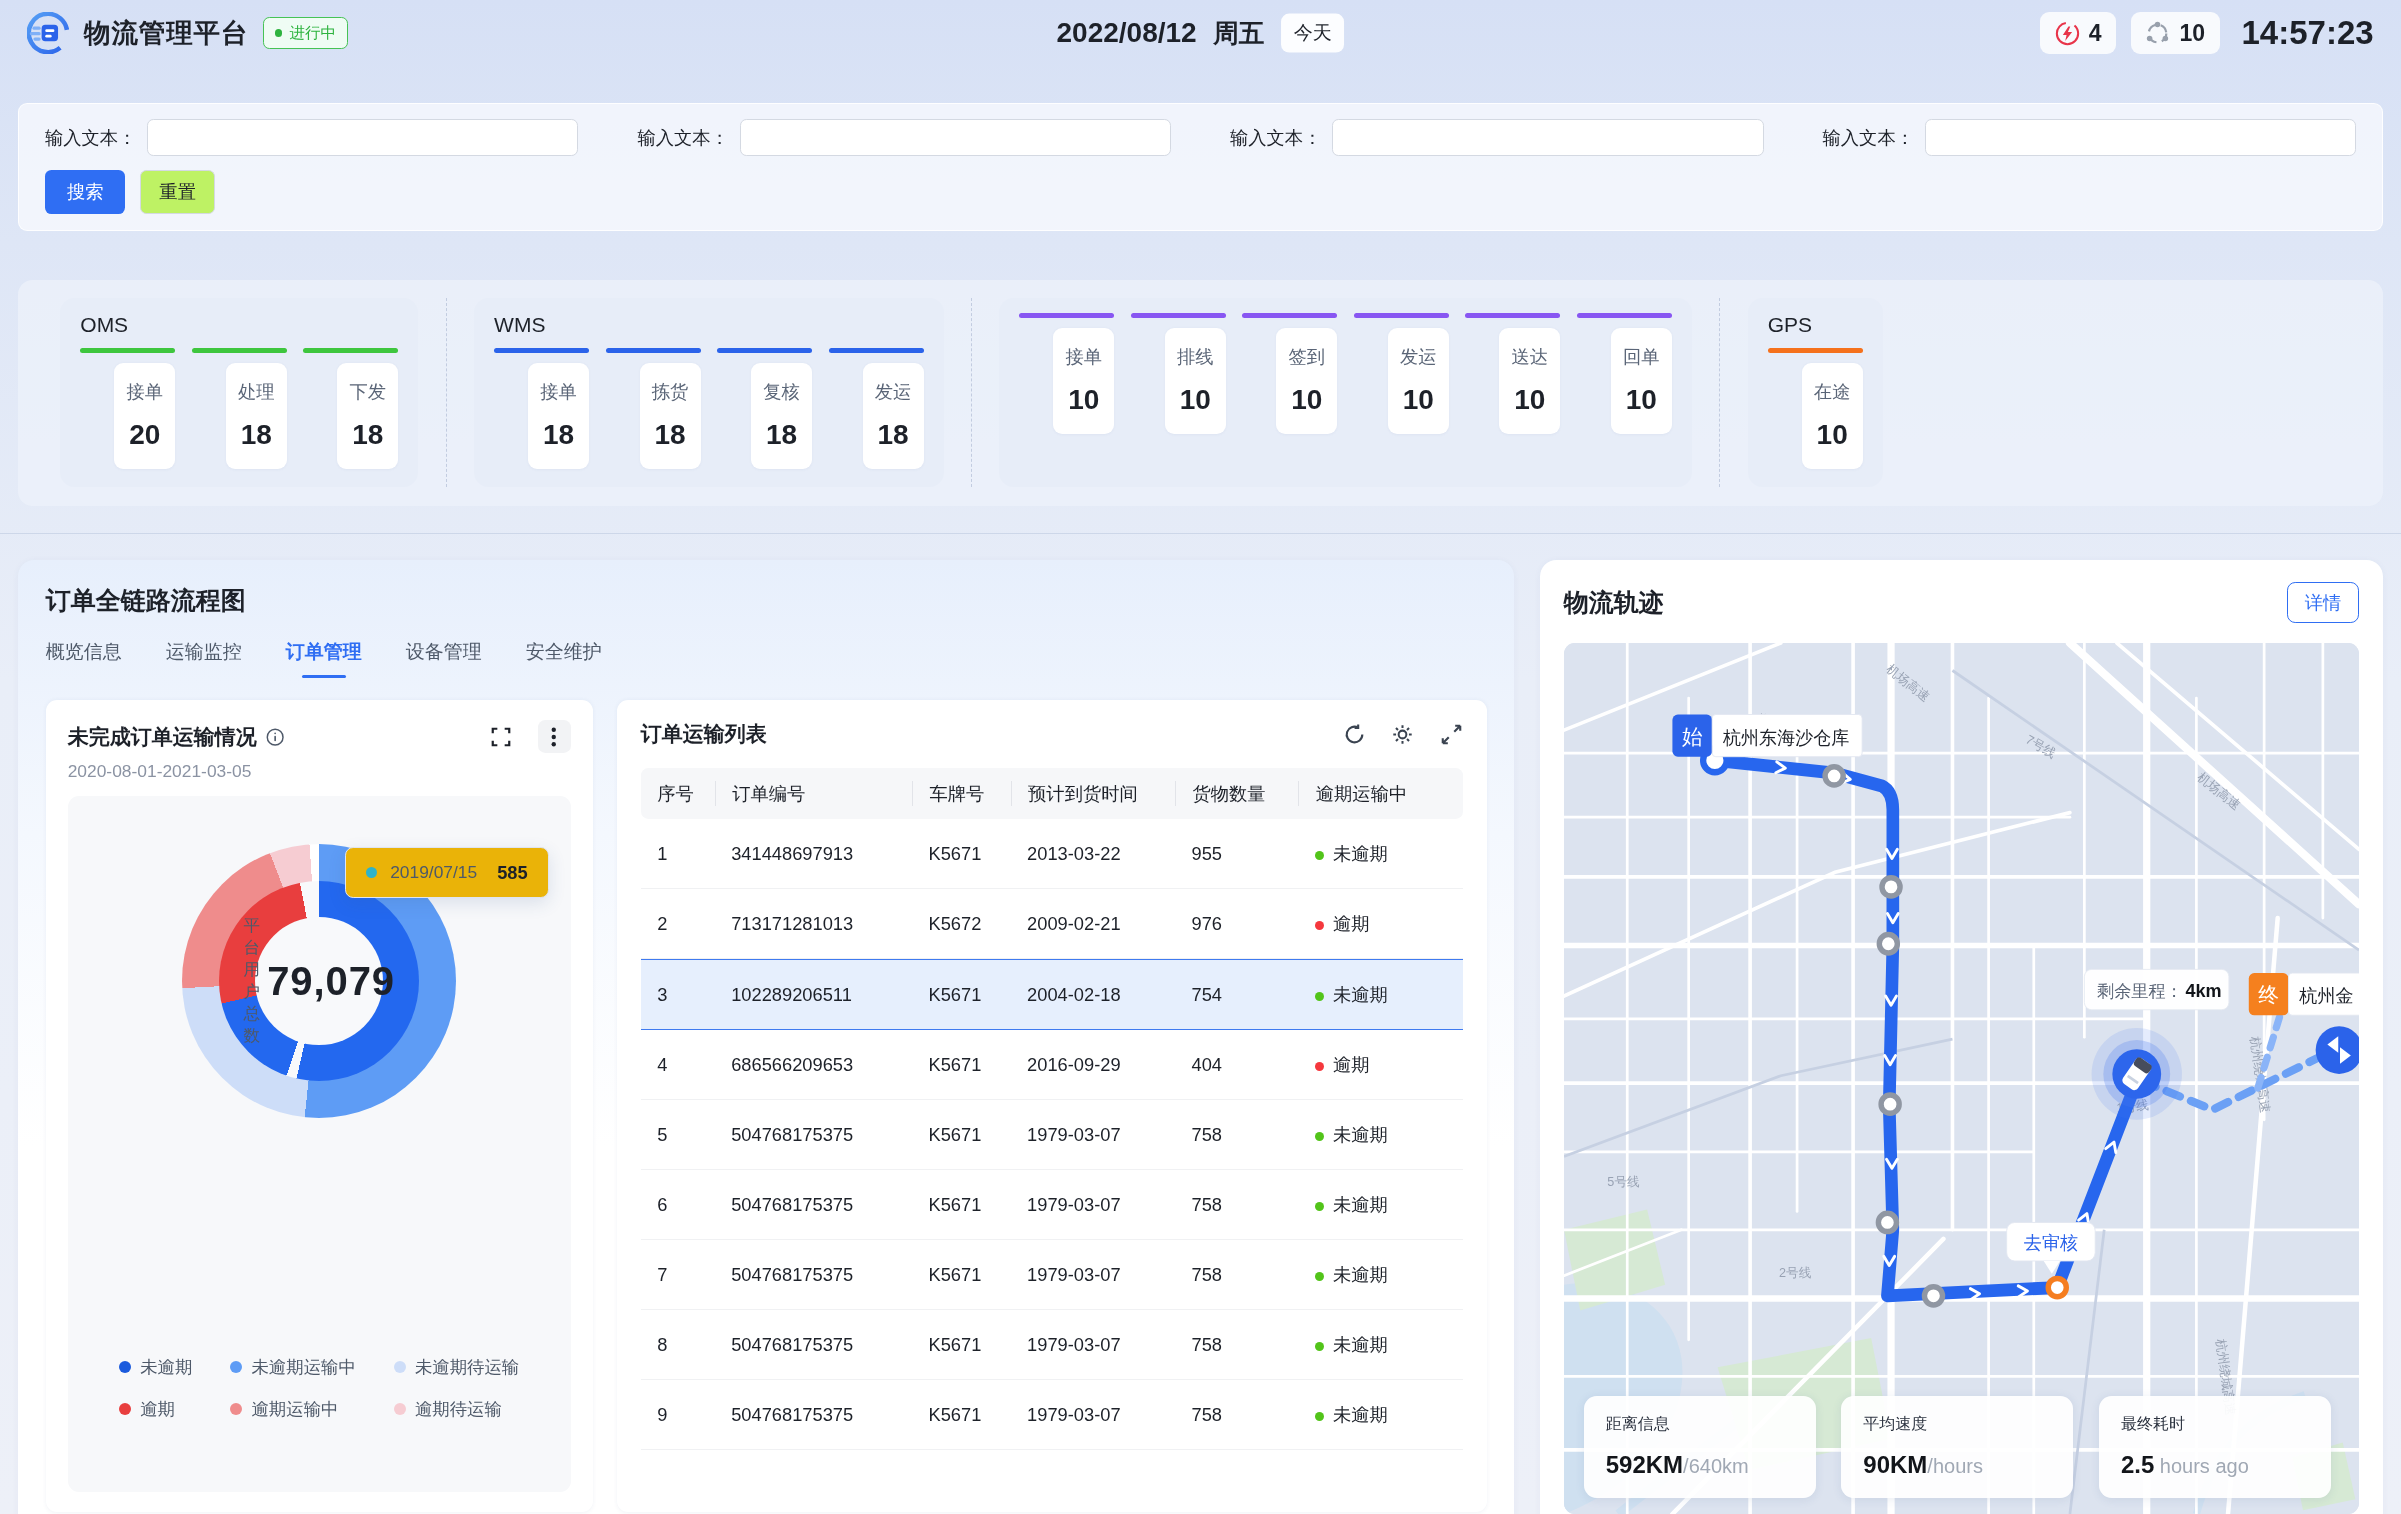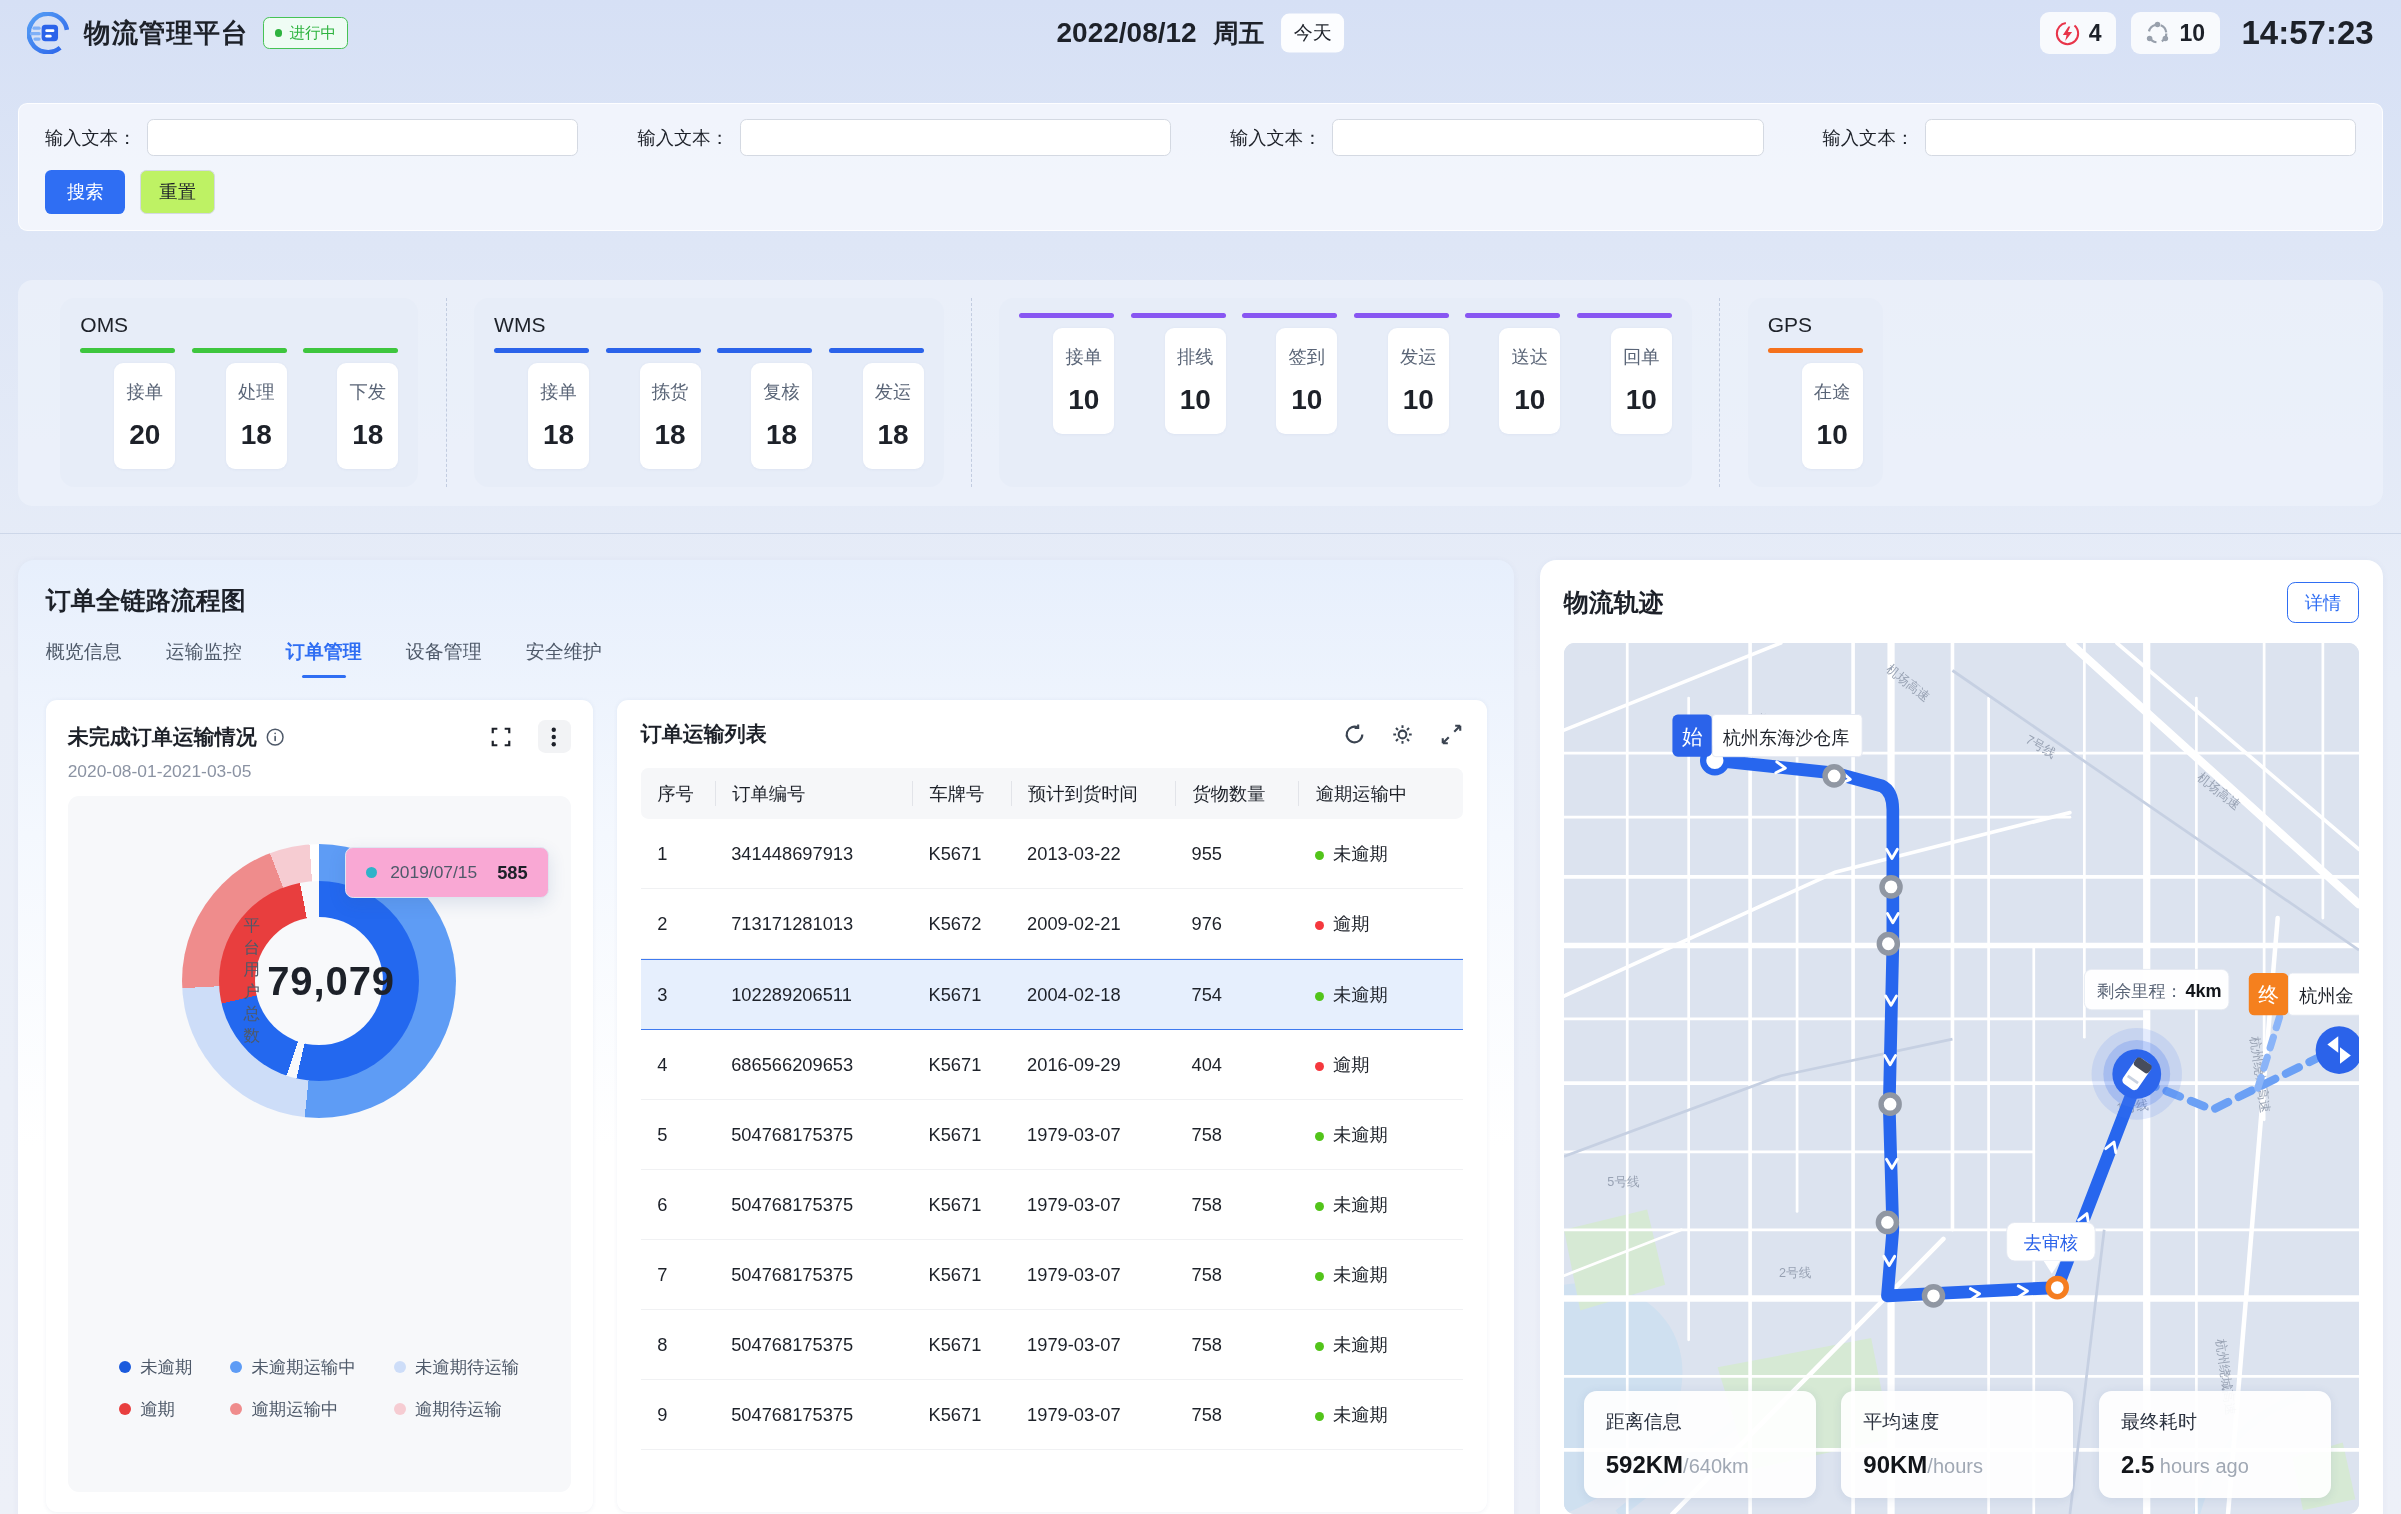--- a/index.html
+++ b/index.html
@@ -62,21 +62,21 @@
   .dots-btn { width:33px; height:33px; background:#f2f3f5; border-radius:7.3px; border:none; cursor:pointer; display:flex; align-items:center; justify-content:center; }
   .card-sub { font-size:17.4px; color:#8b93a3; margin-top:7.3px; }
   .chart-body { margin-top:14.6px; flex:1; background:#f7f8fa; border-radius:11px; position:relative; padding-top:48px; }
   .donut { width:274px; height:274px; margin:0 auto; position:relative; }
   .ring { position:absolute; border-radius:50%; }
   .ring-outer { inset:0; }
   .ring-inner { inset:37px; }
   .donut-hole { position:absolute; inset:73px; border-radius:50%; background:#f8f9fb; display:flex; flex-direction:row; align-items:center; justify-content:center; gap:7.3px; }
   .donut-label { font-size:16.5px; color:#4e5969; }
   .donut-value { font-size:40px; font-weight:600; letter-spacing:0.9px; }
-  .chart-tooltip { position:absolute; top:51px; right:22px; background:#f9a8d4; border:0.9px solid #dfe5f0; border-radius:8.2px; box-shadow:0 5.5px 16.5px rgba(53,82,142,.14); padding:13.7px 20px; display:flex; align-items:center; }
+  .chart-tooltip { position:absolute; top:51px; right:22px; background:#eab308; border:0.9px solid #dfe5f0; border-radius:8.2px; box-shadow:0 5.5px 16.5px rgba(53,82,142,.14); padding:13.7px 20px; display:flex; align-items:center; }
   .tip-dot { width:11px; height:11px; border-radius:50%; margin-right:12.8px; }
   .tip-date { font-size:17.4px; color:#4e5969; }
   .tip-value { font-size:18.3px; font-weight:700; margin-left:20px; }
   .chart-legend { position:absolute; left:0; right:0; bottom:71px; display:grid; grid-template-columns:auto auto auto; justify-content:center; column-gap:38px; row-gap:18.3px; }
   .legend-item { display:flex; align-items:center; gap:9.1px; cursor:pointer; }
   .legend-dot { width:12px; height:12px; border-radius:50%; }
   .legend-text { font-size:17.4px; color:#4e5969; }
   
   .table-card { flex:1; background:#fff; border-radius:11px; padding:20px 24px; box-shadow:0 0.9px 4.6px rgba(53,82,142,.07); display:flex; flex-direction:column; min-width:0; }
   .table-icons { display:flex; align-items:center; gap:25.6px; }
@@ -91,21 +91,21 @@
   .sdot { display:inline-block; width:9.1px; height:9.1px; border-radius:50%; margin-right:9.1px; vertical-align:middle; }
   .sdot.ok { background:#52c41a; } .sdot.overdue { background:#f5383d; }
   
   .map-panel { width:843px; flex:none; background:#fff; border-radius:16.5px; padding:22px 24px; display:flex; flex-direction:column; box-shadow:0 1.8px 7.3px rgba(53,82,142,.05); }
   .map-head { display:flex; align-items:center; justify-content:space-between; }
   .btn-detail { background:#fff; border:1.8px solid #2f6ef3; color:#2f6ef3; font-size:18.3px; border-radius:8.2px; padding:7.3px 16.5px; cursor:pointer; }
   .map-box { margin-top:20px; flex:1; border-radius:11px; overflow:hidden; position:relative; background:#dce3ef; }
   .map-box svg { position:absolute; inset:0; width:100%; height:100%; }
   .map-stats { position:absolute; left:20px; bottom:16.5px; display:flex; gap:25.6px; }
   .map-stat-card { width:232px; background:rgba(255,255,255,.93); border-radius:12.8px; padding:18.3px 22px; box-shadow:0 1.8px 9.1px rgba(53,82,142,.10); }
-  .map-stat-label { font-size:19px; color:#2c3340; }
+  .map-stat-label { font-size:16px; color:#2c3340; }
   .map-stat-value { margin-top:16.5px; font-size:20px; color:#a0a8b4; }
   .map-stat-value b { font-size:24px; color:#12151a; font-weight:700; }
 </style>
 </head>
 <body>
 
 <div class="top-section">
 
   <div class="app-header">
     <div class="hdr-left">

